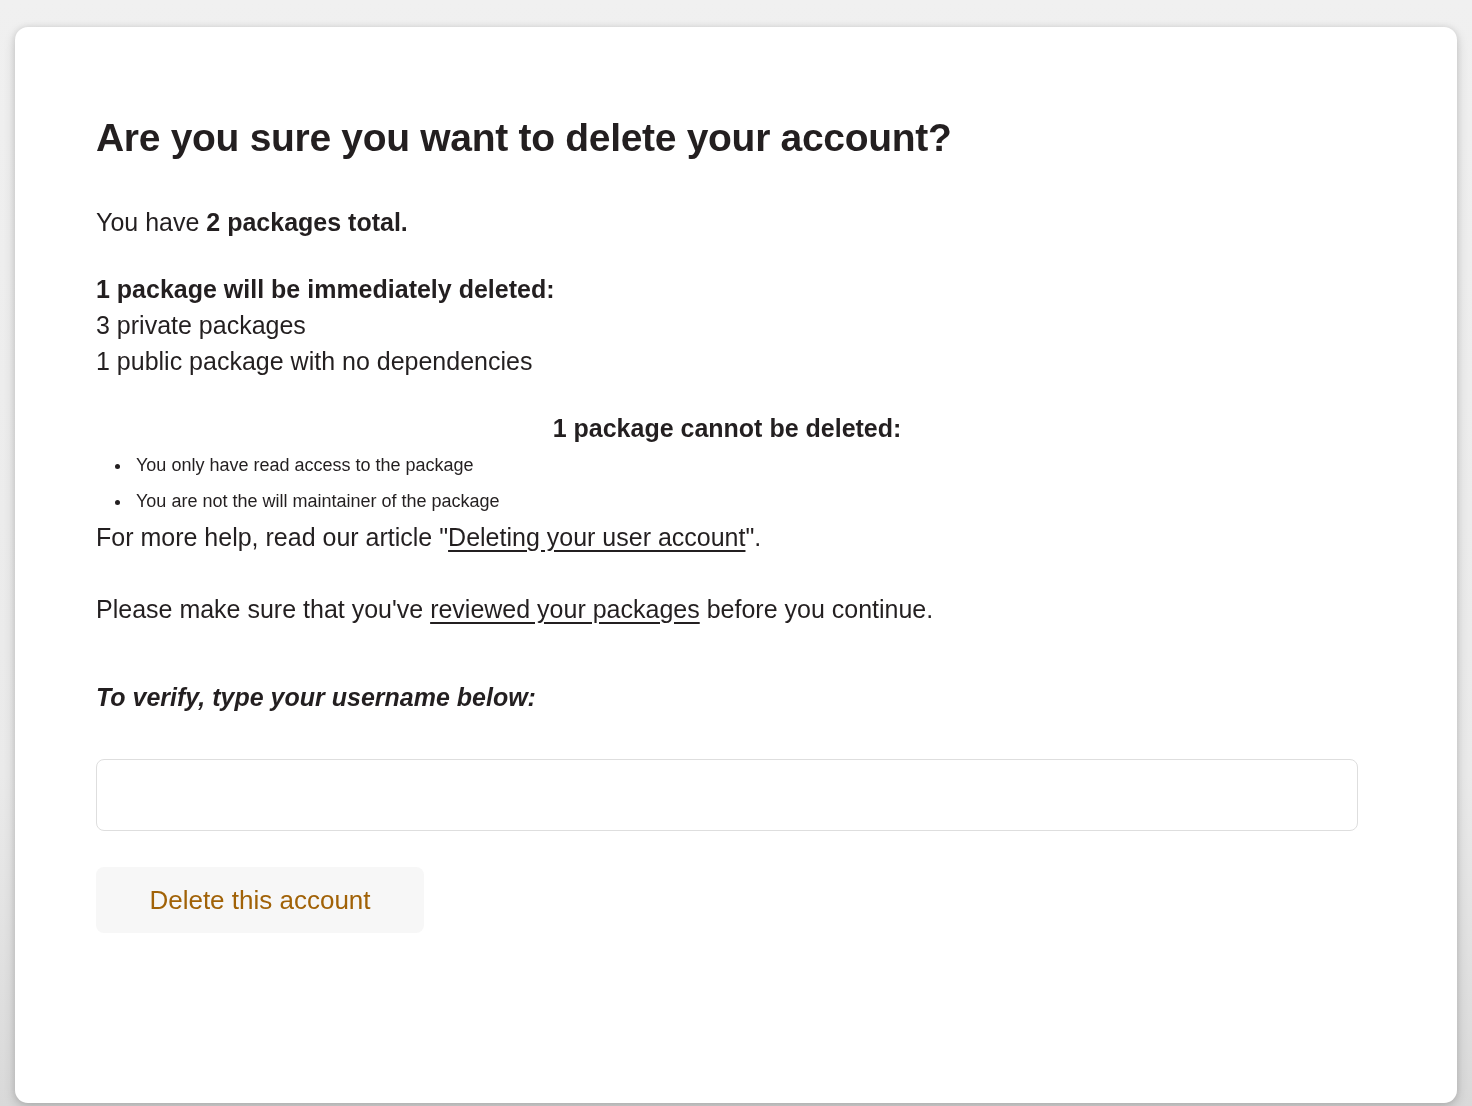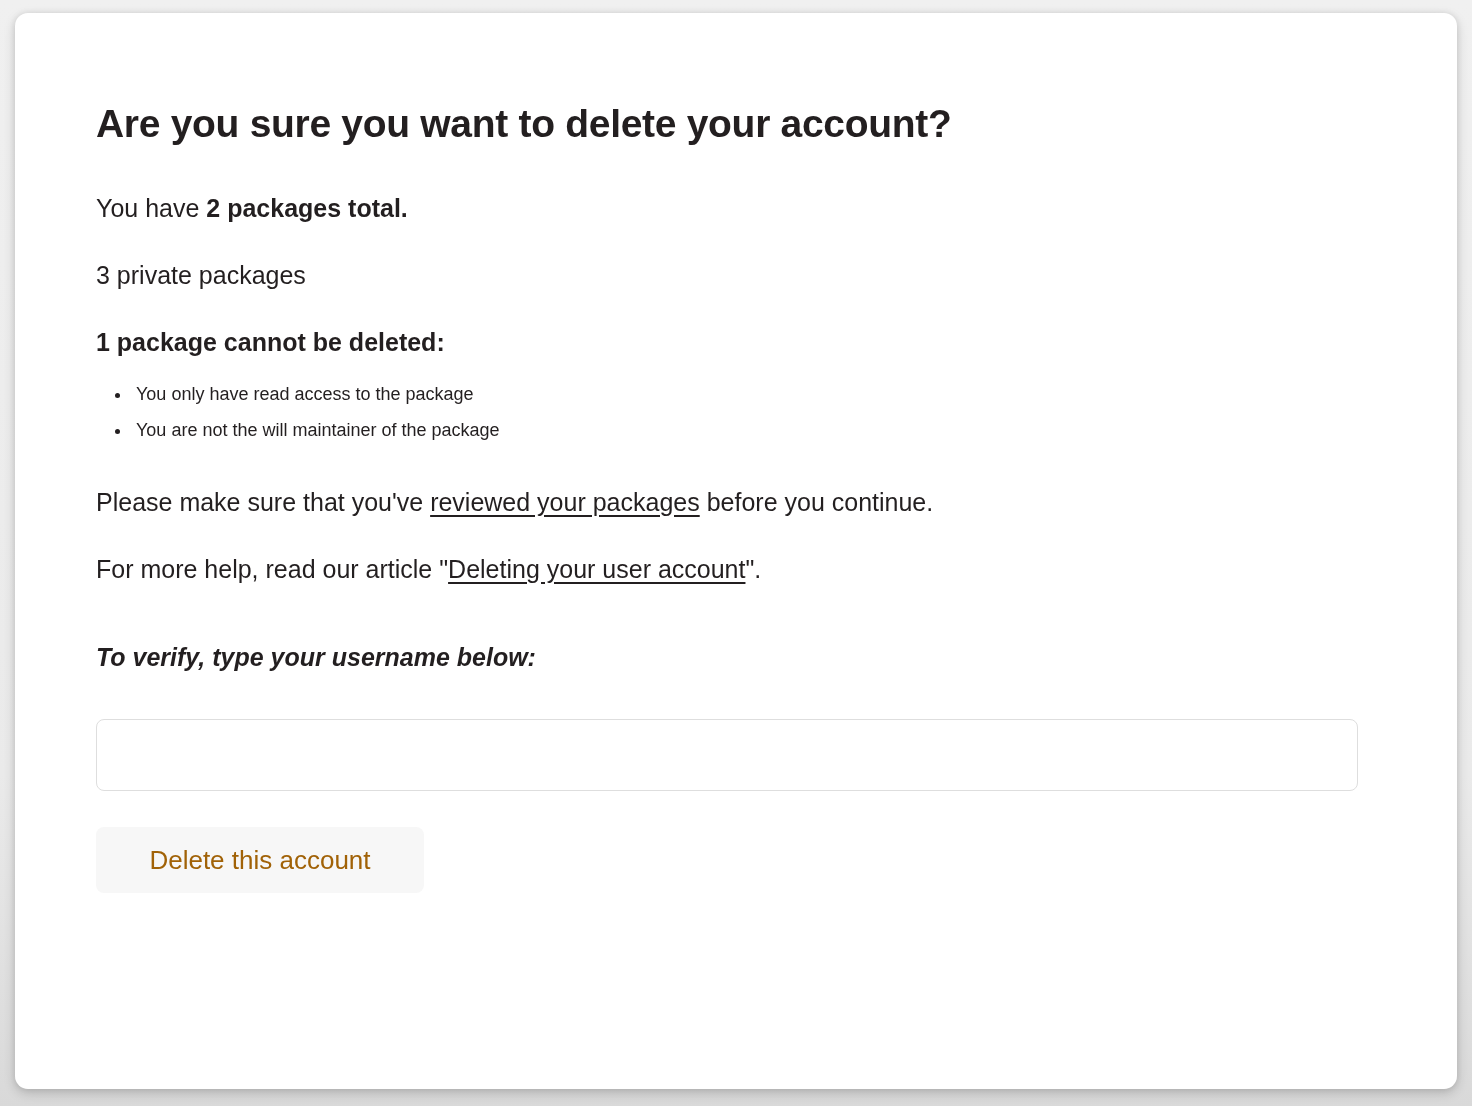--- a/index.html
+++ b/index.html
@@ -8,21 +8,21 @@
     padding: 0;
     width: 1472px;
     height: 1106px;
     background: linear-gradient(180deg, #f0f0f0 0%, #eaeaea 70%, #d9d9d9 100%);
     font-family: "Liberation Sans", "DejaVu Sans", sans-serif;
     color: #231f20;
   }
   .card {
     position: absolute;
     left: 15px;
-    top: 13px;
+    top: 27px;
     width: 1442px;
     height: 1076px;
     background: #ffffff;
     border-radius: 13px;
     box-shadow: 0 4px 12px rgba(0,0,0,0.18), 0 0 6px rgba(0,0,0,0.08);
     padding: 87px 99px 0 81px;
   }
   h1.page-title {
     margin: 0 0 42px 0;
     font-size: 39px;
@@ -92,34 +92,36 @@
 <body>
 
 <div class="page">
   <div class="card">
 
     <h1 class="page-title">Are you sure you want to delete your account?</h1>
 
     <p class="para"><span>You have </span><strong>2 packages total.</strong></p>
 
     <p class="para">
+      <strong class="block">1 package will be immediately deleted:</strong>
       <span class="block">3 private packages</span>
+      <span class="block">1 public package with no dependencies</span>
     </p>
 
-    <p class="para" style="margin-bottom:16px;">
+    <p class="para" style="margin-bottom:1px;text-align:center;">
       <strong class="block">1 package cannot be deleted:</strong>
     </p>
     <ul class="reasons">
       <li>You only have read access to the package</li>
       <li>You are not the will maintainer of the package</li>
     </ul>
 
+    <p class="para"><span>For more help, read our article "</span><a class="inline-link">Deleting your user account</a><span>".</span></p>
+
     <p class="para after-list"><span>Please make sure that you've </span><a class="inline-link">reviewed your packages</a><span> before you continue.</span></p>
-
-    <p class="para"><span>For more help, read our article "</span><a class="inline-link">Deleting your user account</a><span>".</span></p>
 
     <div class="verify-label">To verify, type your username below:</div>
 
     <input type="text" class="username-input" placeholder="" style="">
 
     <button class="delete-btn" disabled="">Delete this account</button>
 
   </div>
 </div>
 

